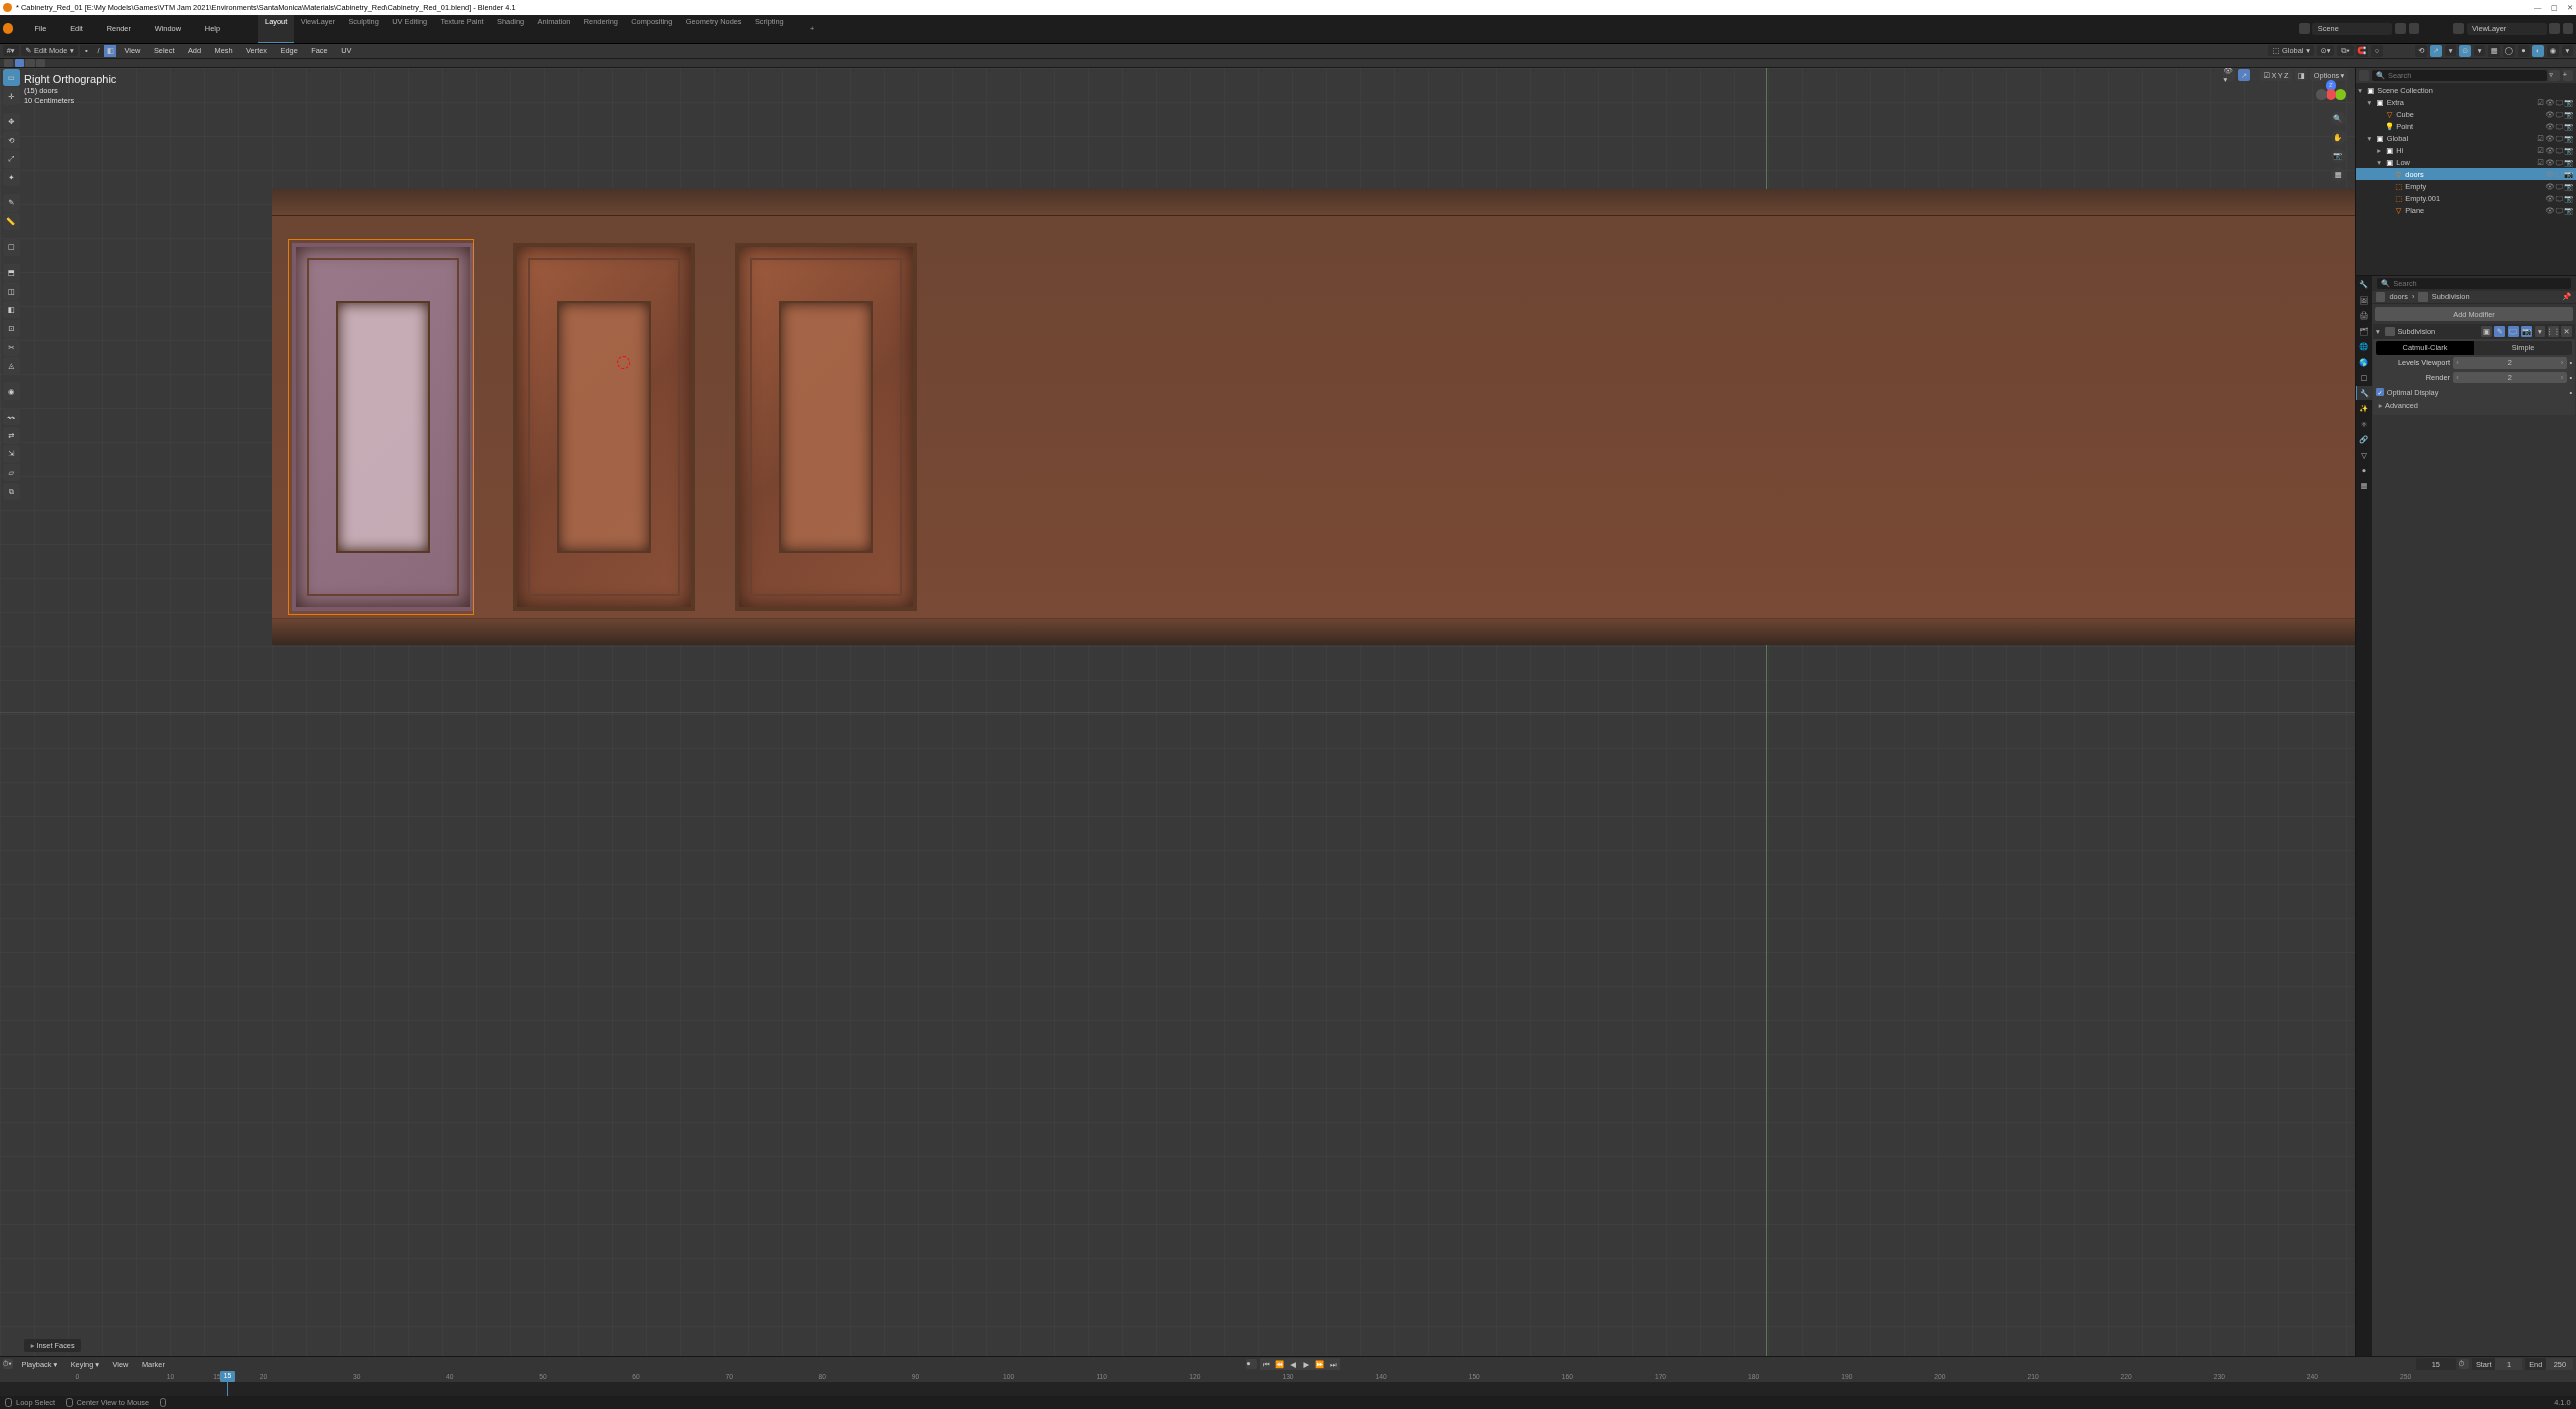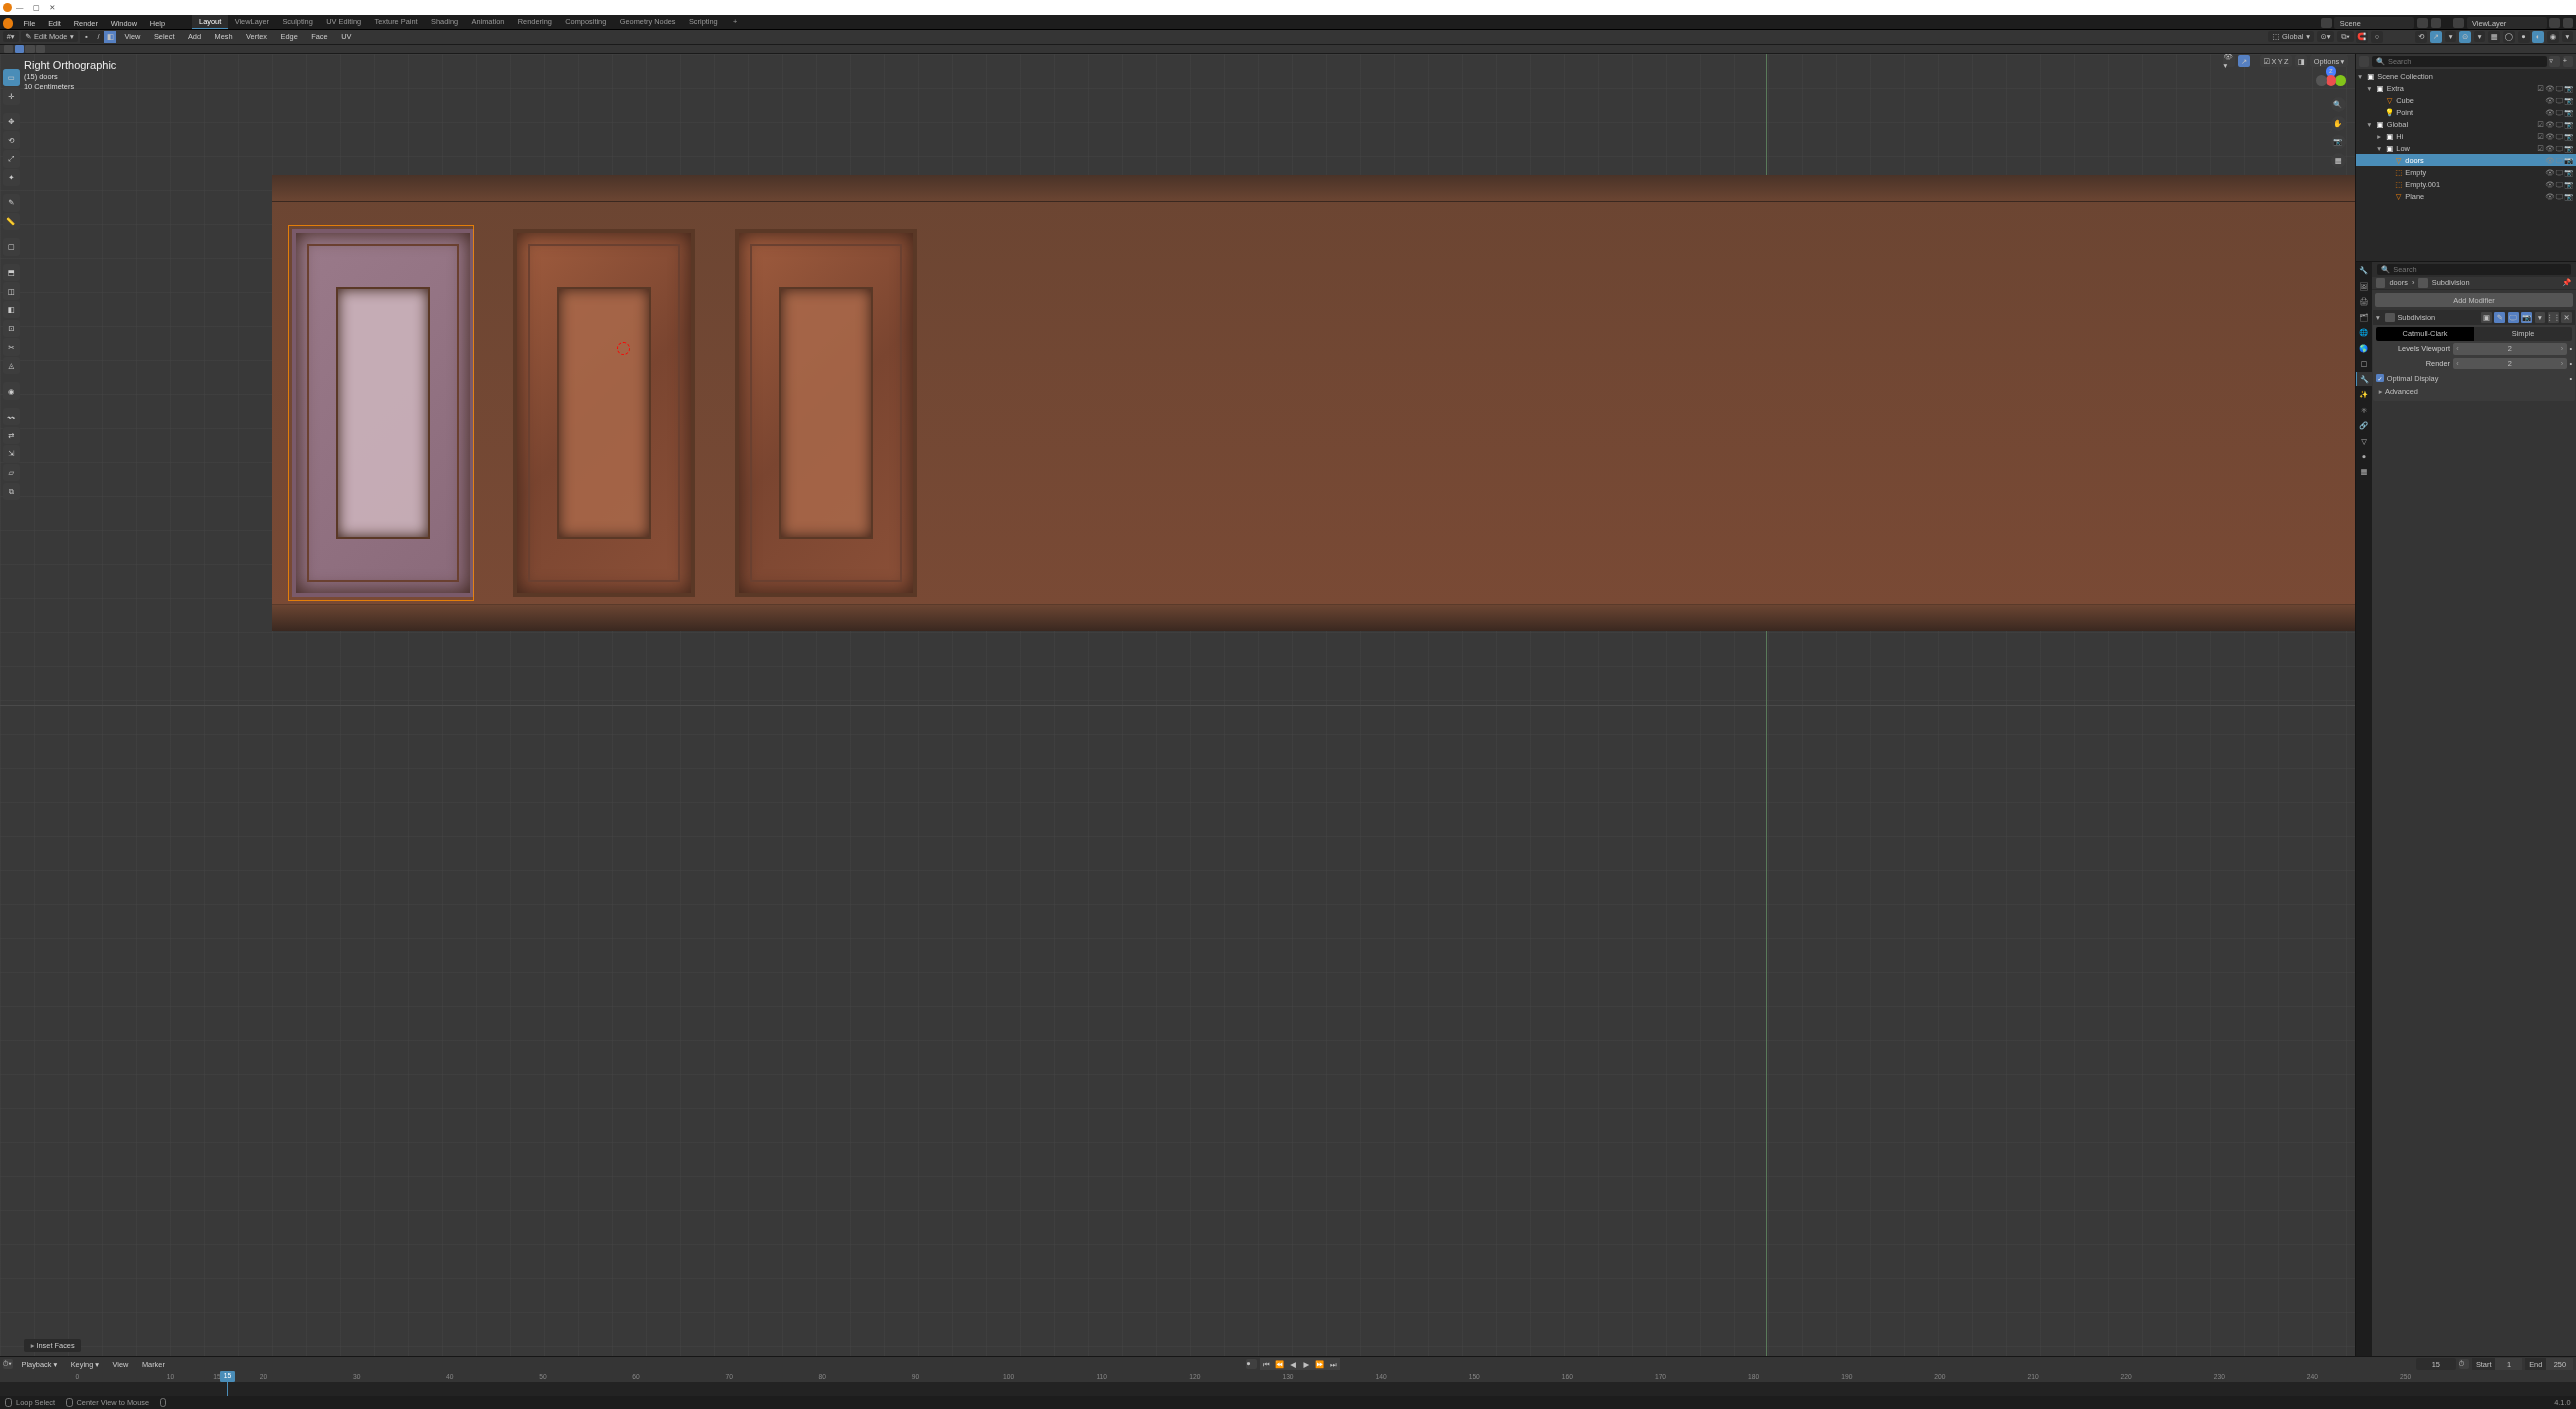--- a/index.html
+++ b/index.html
@@ -6,21 +6,21 @@
 body { background: #161616; color: #c0c0c0; overflow: hidden; width: 100vw; height: 100vh; display: flex; flex-direction: column; }
 
 
 .titlebar { height: 14.8px; background: #fff; color: #000; display: flex; align-items: center; padding: 0 2.7px; font-size: 7.4px; }
 .titlebar .logo { width: 9.4px; height: 9.4px; border-radius: 50%; background: #e87d0d; margin-right: 4px; }
 .titlebar .title { flex: 1; }
 .titlebar .winbtns { display: flex; gap: 9.4px; color: #555; }
 .titlebar .winbtns span { cursor: pointer; }
 
 
-.menurow { height: 15px; background: #1d1d1d; display: flex; align-items: flex-end; padding: 0 2.7px; border-bottom: 0.7px solid #000; gap: 2px; }
+.menurow { height: 29px; background: #1d1d1d; display: flex; align-items: center; padding: 0 2.7px; border-bottom: 0.7px solid #000; gap: 13px; }
 .menurow .blender-icon { width: 10.7px; height: 10.7px; background: #e87d0d; border-radius: 50%; margin-right: 2.7px; }
 .menurow .menuitem { padding: 1.3px 5.4px; cursor: pointer; color: #ccc; }
 .menurow .spacer { flex: 1; }
 .menurow .tabs { display: flex; height: 100%; align-items: stretch; margin-left: 20px; }
 .menurow .tab { padding: 2.7px 6.7px; color: #999; cursor: pointer; border-bottom: 1.3px solid transparent; }
 .menurow .tab.active { color: #fff; background: #2d2d2d; border-bottom-color: #4a8db8; }
 .menurow .tabplus { padding: 2.7px 6.7px; color: #999; cursor: pointer; }
 .menurow .scene-ctrl { display: flex; align-items: center; gap: 2.7px; }
 .menurow .scene-ctrl .icon { width: 10.7px; height: 10.7px; background: #404040; border-radius: 2px; }
 .menurow .scene-ctrl .field { background: #2a2a2a; padding: 1.3px 5.4px; border-radius: 2px; width: 80px; text-align: left; }
@@ -177,20 +177,21 @@
 
 
 ::-webkit-scrollbar { width:5.4px; }
 ::-webkit-scrollbar-thumb { background:#555; border-radius:2.7px; }
 </style>
 </head>
 <body>
 
 <div class="titlebar">
   <div class="logo"></div>
+  <div class="title">* Cabinetry_Red_01 [E:\My Models\Games\VTM Jam 2021\Environments\SantaMonica\Materials\Cabinetry_Red\Cabinetry_Red_01.blend] - Blender 4.1</div>
   <div class="winbtns">
     <span>—</span>
     <span>▢</span>
     <span>✕</span>
   </div>
 </div>
 
 <div class="menurow">
   <div class="blender-icon"></div>
   <div class="menuitem">File</div>

